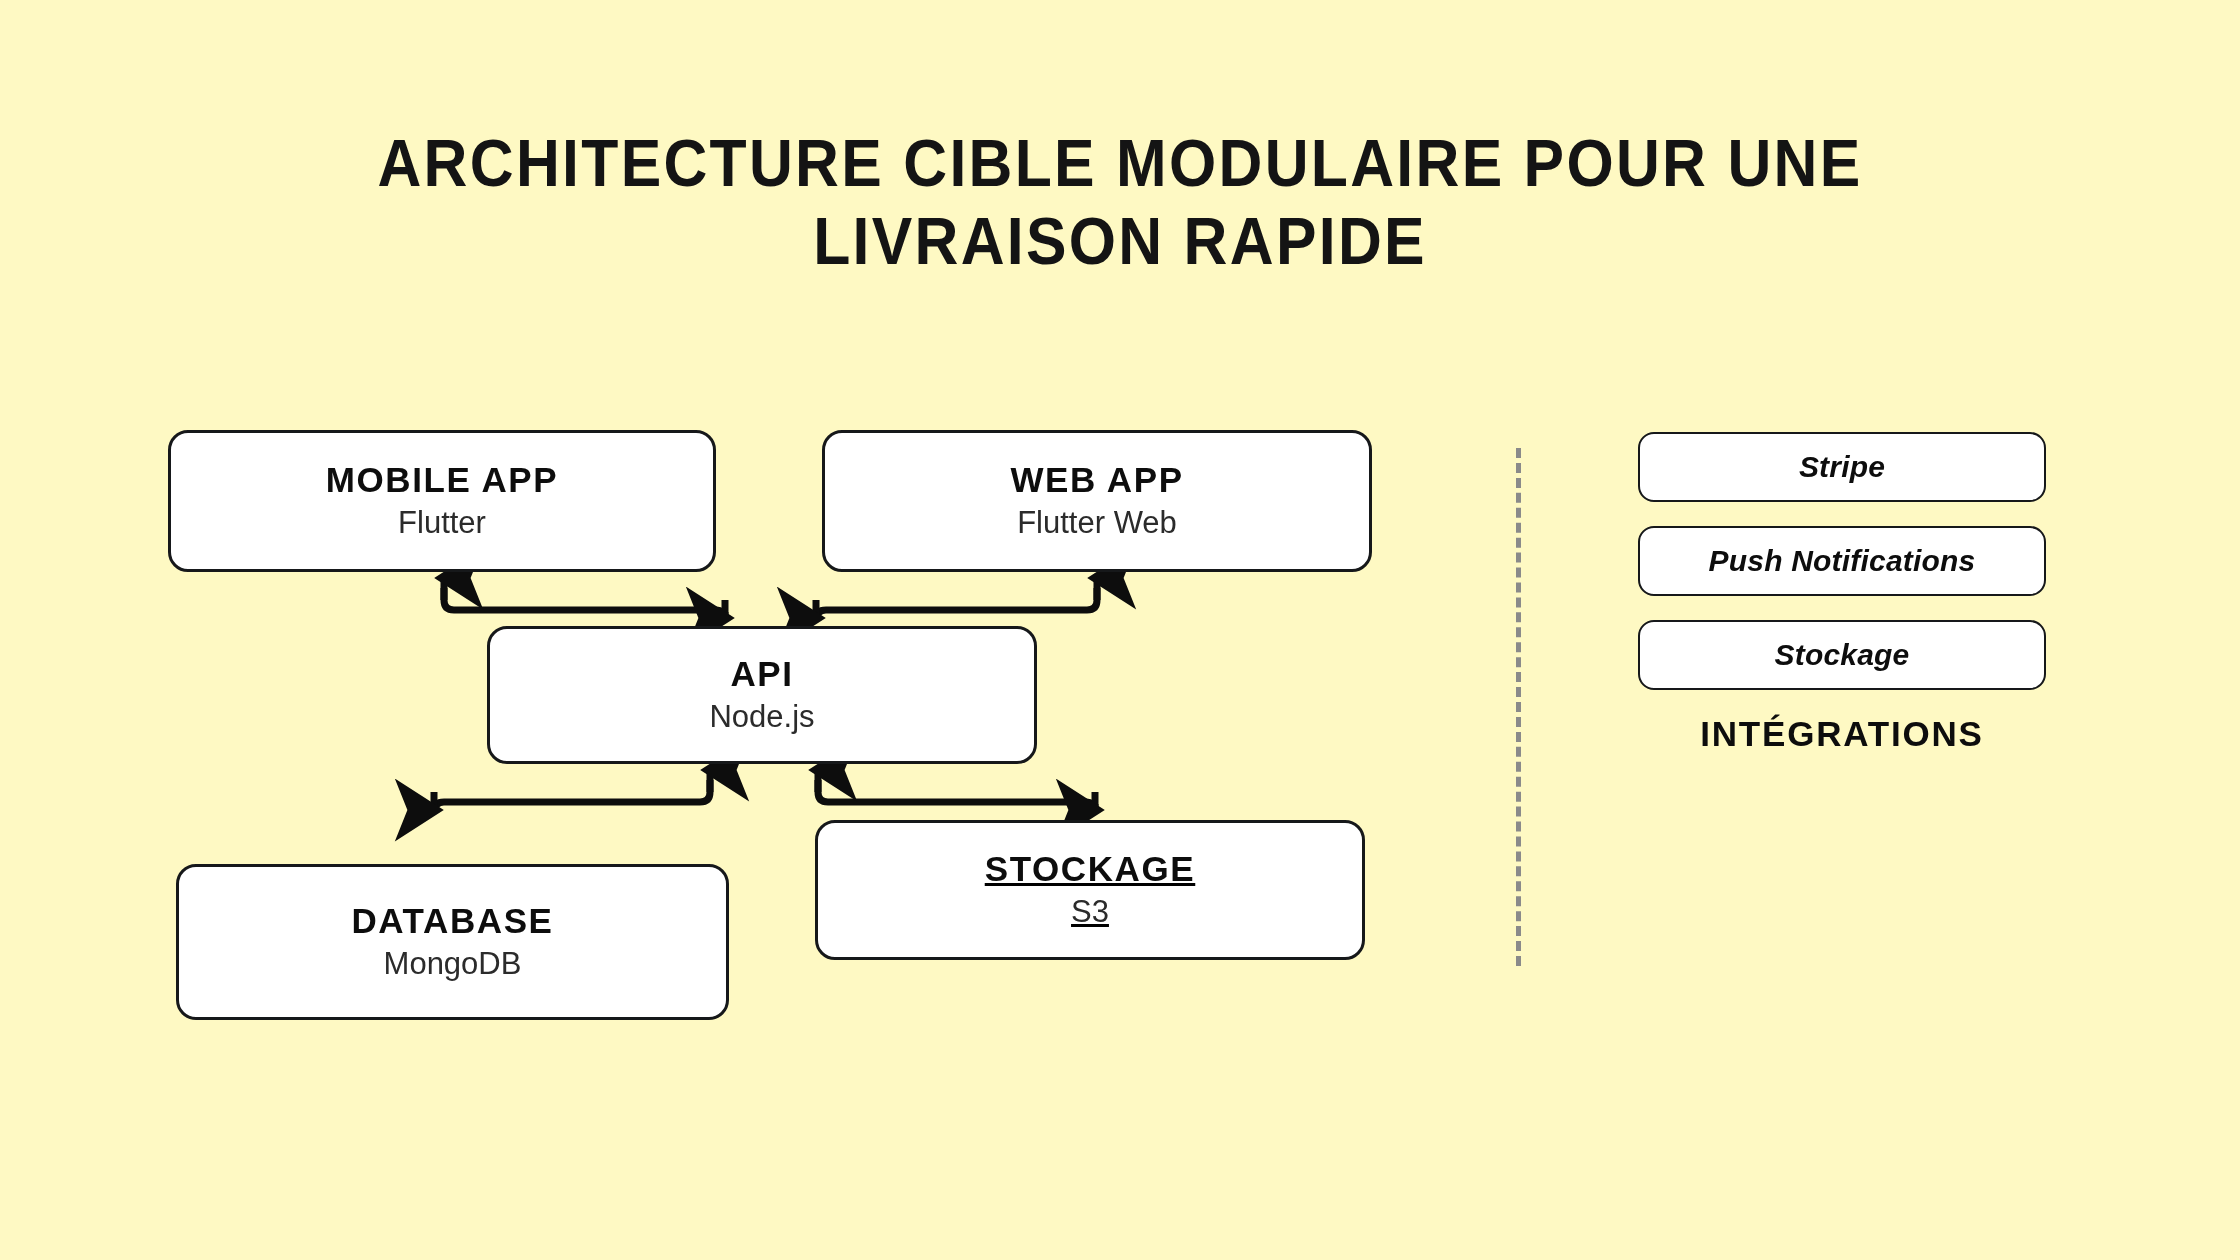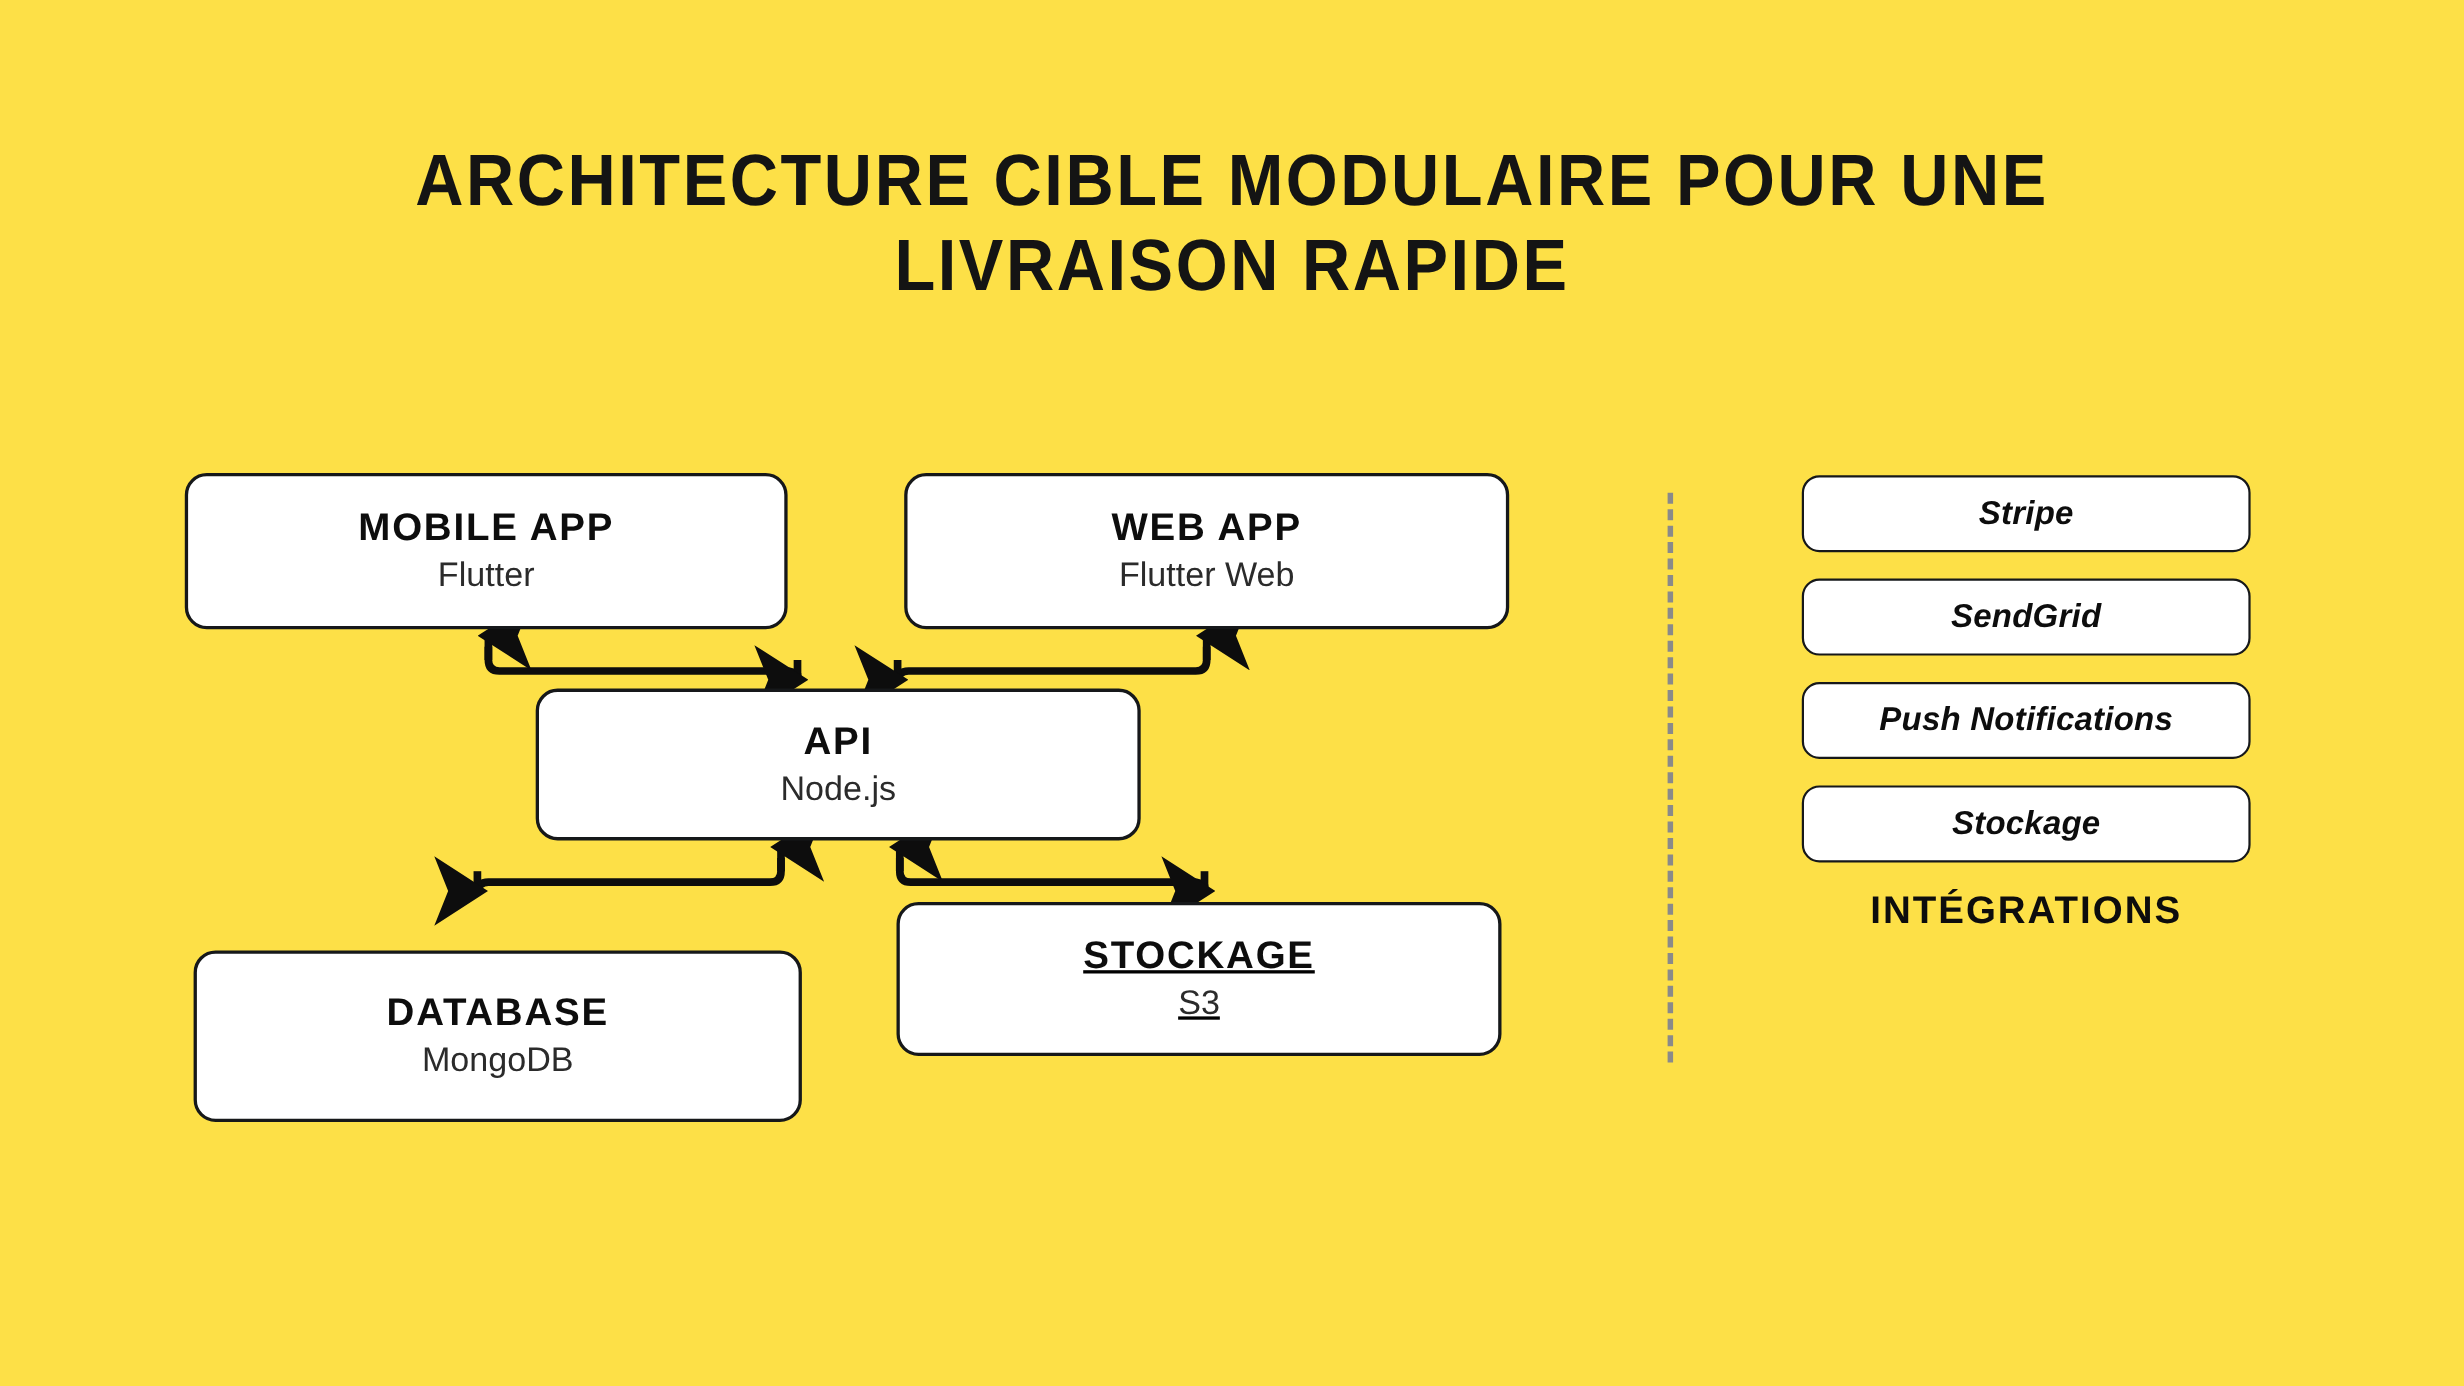--- a/index.html
+++ b/index.html
@@ -7,21 +7,21 @@
     padding: 0;
     background: #f2f2f1;
   }
   body {
     font-family: "Liberation Sans", sans-serif;
   }
   #canvas {
     position: relative;
     width: 2240px;
     height: 1260px;
-    background: #fde047;
+    background: #fef9c3;
     overflow: hidden;
   }
 
   
   #title {
     position: absolute;
     left: 0;
     top: 124px;
     width: 2240px;
     text-align: center;
@@ -199,23 +199,20 @@
     <div class="node-sub">S3</div>
   </div>
 
   <div id="divider"></div>
 
   <div id="integrations">
     <div class="integration-chip">
       <span>Stripe</span>
     </div>
     <div class="integration-chip">
-      <span>SendGrid</span>
-    </div>
-    <div class="integration-chip">
       <span>Push Notifications</span>
     </div>
     <div class="integration-chip">
       <span>Stockage</span>
     </div>
     <div id="integrations-heading">Intégrations</div>
   </div>
 
 </div>
 

